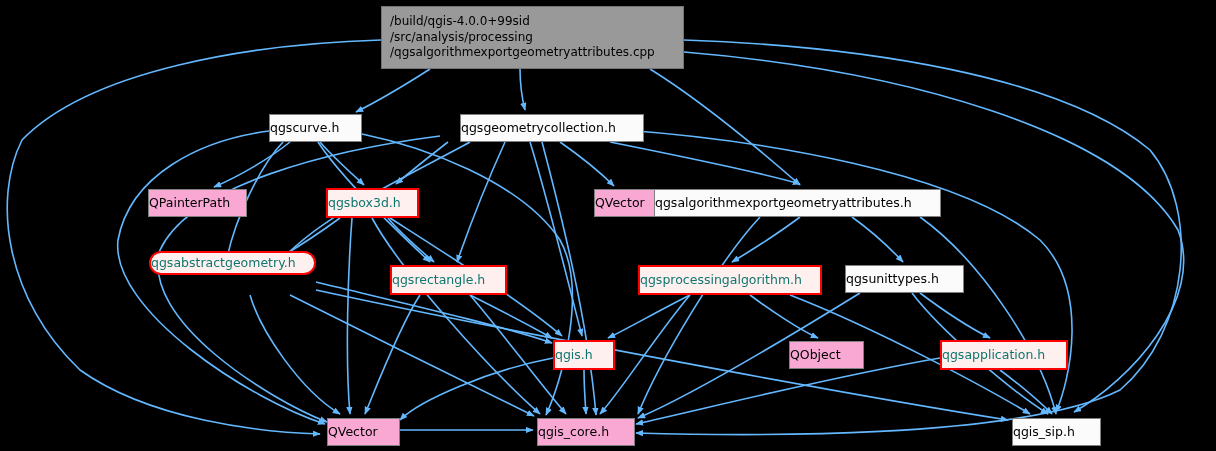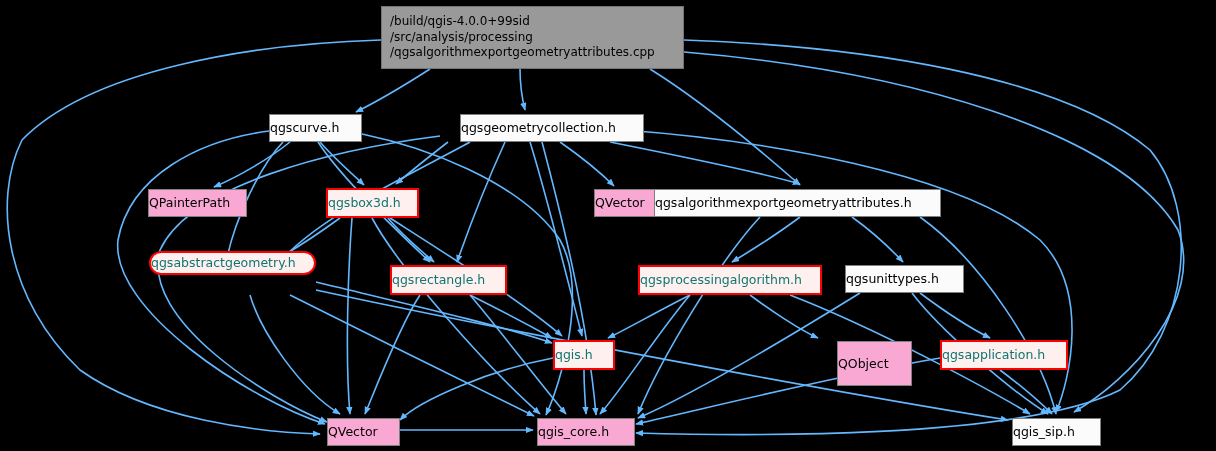--- a/index.html
+++ b/index.html
@@ -115,21 +115,21 @@
       </div>
       <div class="node n-hdr" style="left: 638px; top: 265px; width: 184px; height: 30px;">
         <span class="lbl">qgsprocessingalgorithm.h</span>
       </div>
       <div class="node n-white" style="left: 845px; top: 265px; width: 119px; height: 28px;">
         <span class="lbl">qgsunittypes.h</span>
       </div>
       <div class="node n-hdr" style="left: 553px; top: 340px; width: 62px; height: 30px;">
         <span class="lbl">qgis.h</span>
       </div>
-      <div class="node n-ext" style="left: 789px; top: 341px; width: 75px; height: 45px; margin-left: 48px;">
+      <div class="node n-ext" style="left: 789px; top: 341px; width: 75px; height: 28px;">
         <span class="lbl">QObject</span>
       </div>
       <div class="node n-hdr" style="left: 940px; top: 340px; width: 128px; height: 30px;">
         <span class="lbl">qgsapplication.h</span>
       </div>
       <div class="node n-ext" style="left: 327px; top: 418px; width: 73px; height: 28px;">
         <span class="lbl">QVector</span>
       </div>
       <div class="node n-ext" style="left: 537px; top: 418px; width: 98px; height: 28px;">
         <span class="lbl">qgis_core.h</span>

